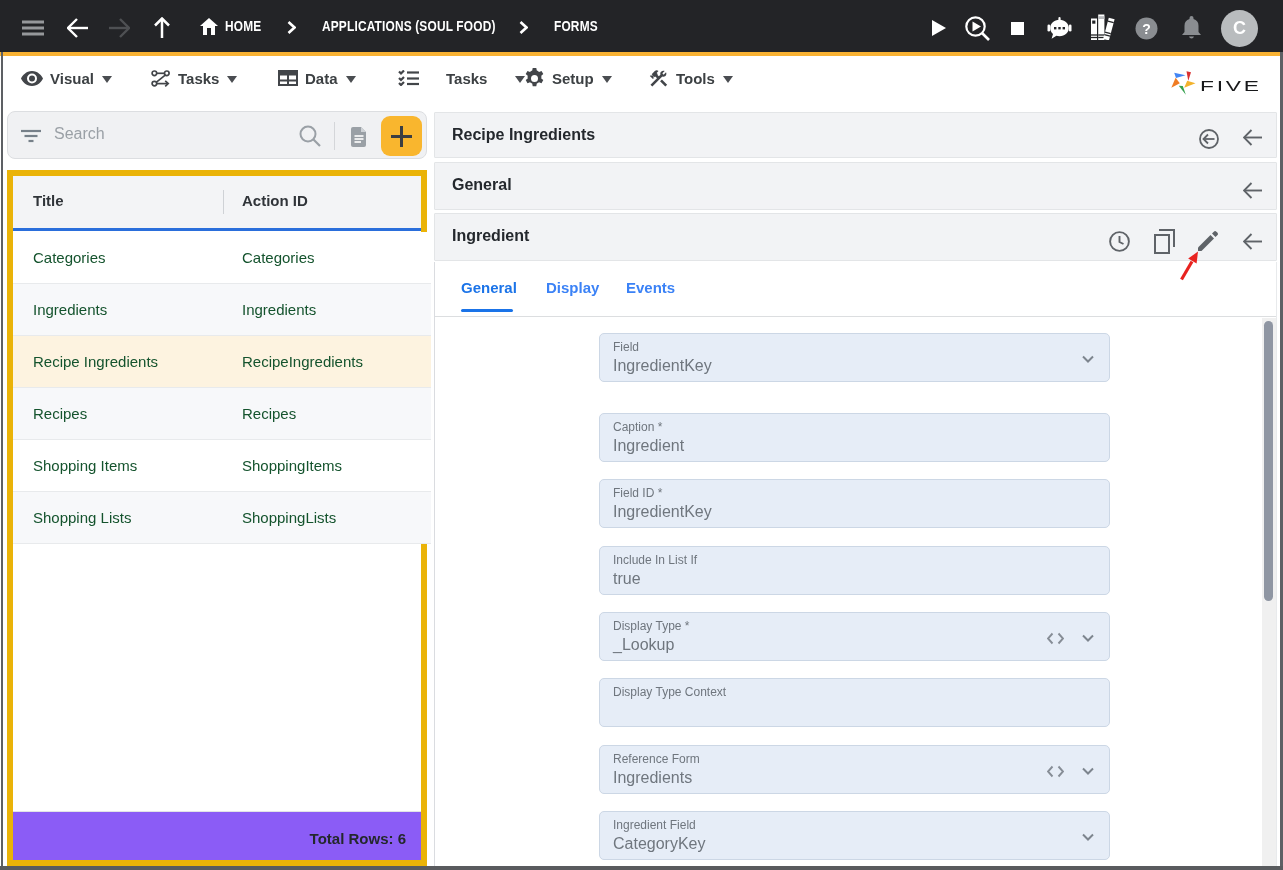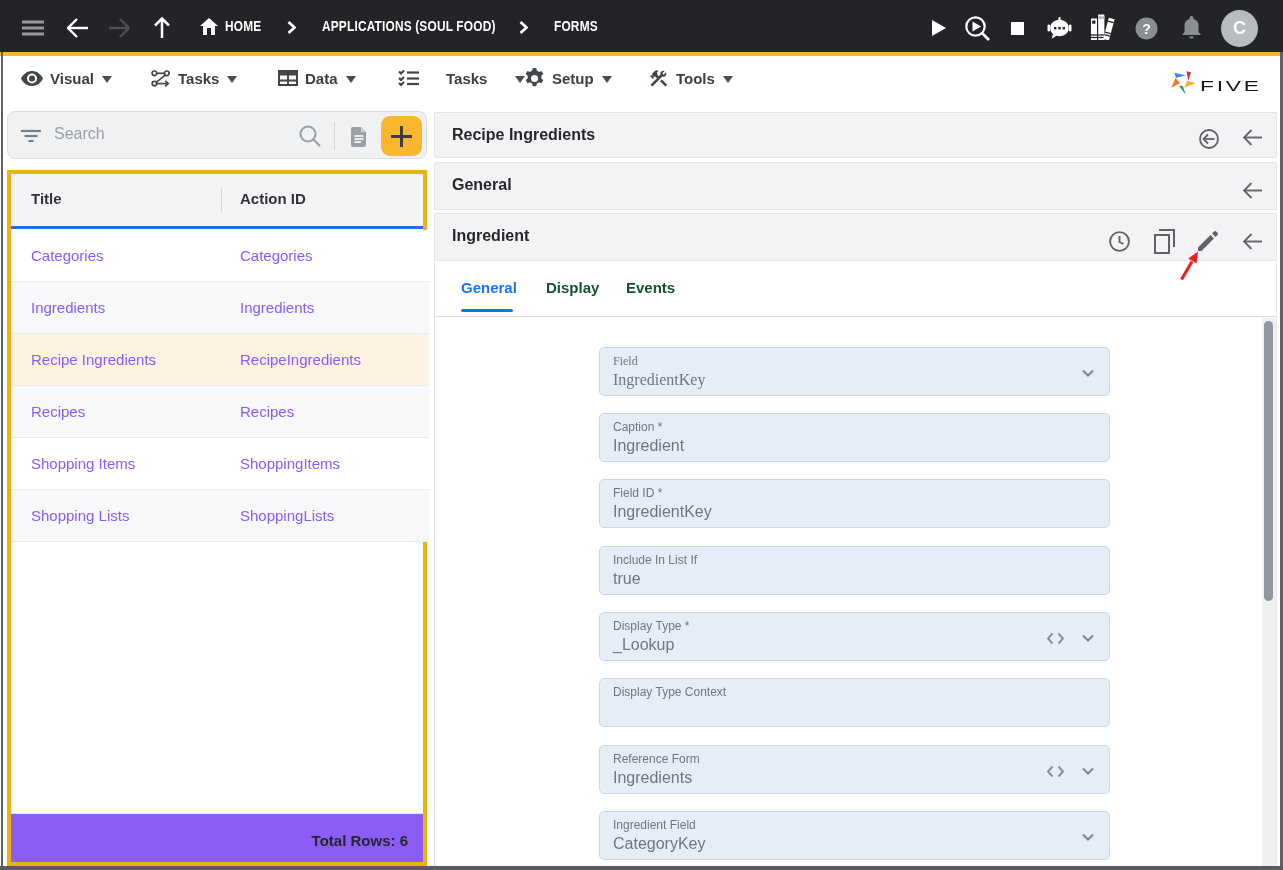--- a/index.html
+++ b/index.html
@@ -27,36 +27,36 @@
 
 
 #searchbox { position:absolute; left:7px; top:111px; width:420px; height:48px; background:#f0f1f3; border:1px solid #dcdee1; border-radius:8px; }
 #searchbox .ph { position:absolute; left:46px; top:13px; font-size:16px; color:#9aa0a6; }
 #plus { position:absolute; right:4px; top:4px; width:41px; height:40px; background:#f9b62e; border-radius:9px; }
 #plus:before, #plus:after { content:""; position:absolute; background:#3b3e42; }
 #plus:before { left:10px; top:18.5px; width:21px; height:3px; }
 #plus:after { left:19px; top:9.5px; width:3px; height:21px; }
 #vdiv { position:absolute; left:326px; top:10px; width:1px; height:28px; background:#d4d6d9; }
 
-#lefttable { position:absolute; left:7px; top:170px; width:420px; height:696px; background:#fff; border:4px solid #eab308; }
+#lefttable { position:absolute; left:7px; top:170px; width:420px; height:696px; background:#fff; border:6px solid #eab308; }
 #lthead { position:absolute; left:0; top:0; width:100%; height:55px; background:#f3f4f6; border-bottom:3px solid #2a6edb; }
 #lthead .h { position:absolute; top:0; line-height:50px; font-weight:bold; font-size:15px; color:#303439; }
 #lthead .cdiv { position:absolute; left:210px; top:14px; width:1px; height:24px; background:#cfd2d6; }
-.lrow { position:absolute; left:0; width:418px; height:52px; border-bottom:1px solid #e8eaec; font-size:15px; color:#8b5cf6; }
+.lrow { position:absolute; left:0; width:418px; height:52px; border-bottom:1px solid #e8eaec; font-size:15px; color:#14532d; }
 .lrow span { position:absolute; top:0; line-height:51px; }
 .c1 { left:20px; } .c2 { left:229px; }
 #ltfoot { position:absolute; left:0; bottom:0; width:100%; height:49px; background:#8b5cf6; border-top:1px solid #e2e4e6; }
 #ltfoot span { position:absolute; right:15px; top:5px; line-height:44px; font-weight:bold; font-size:15px; color:#24282c; }
 
 
 .rbar { position:absolute; left:434px; width:843px; height:46px; background:#f2f3f5; border:1px solid #e3e5e7; border-radius:1px; }
 .rbar .t { position:absolute; left:17px; top:0; line-height:44px; font-weight:bold; font-size:16px; color:#24282d; }
 .ricon { position:absolute; top:13px; }
 #tabs { position:absolute; left:434px; top:262px; width:843px; height:55px; background:#fff; border-bottom:1px solid #dcdee0; }
-.tab { position:absolute; top:0; line-height:52px; font-weight:bold; font-size:15px; color:#14532d; }
+.tab { position:absolute; top:0; line-height:52px; font-weight:bold; font-size:15px; color:#3b82f6; }
 #tab-active { color:#1a73e8; }
 #tabline { position:absolute; left:27px; top:47px; width:52px; height:3px; background:#1a73e8; border-radius:2px; }
 
 
 .fld { position:absolute; left:599px; width:511px; height:49px; background:#e6edf7; border:1px solid #ccd7e5; border-radius:5px; }
 .fld .lab { position:absolute; left:13px; top:6px; font-size:12px; color:#6f767e; }
 .fld .val { position:absolute; left:13px; top:23px; font-size:16px; color:#6f767e; }
 .chev { position:absolute; right:14px; top:18px; width:14px; height:14px; }
 .codeic { position:absolute; right:45px; top:19px; }
 
@@ -353,21 +353,21 @@
   <polygon points="20,2.5 18.6,14.6 10.2,9.6" fill="#e8221f"></polygon>
 </svg>
 
 <div id="tabs">
   <span class="tab" id="tab-active" style="left:27px;">General</span>
   <span class="tab" style="left:112px;">Display</span>
   <span class="tab" style="left:192px;text-align:center;">Events</span>
   <div id="tabline"></div>
 </div>
 
-<div class="fld" style="top:347px;font-family:Liberation Serif, serif;">
+<div class="fld" style="top:333px;">
   <span class="lab">Field</span>
     <span class="val">IngredientKey</span>
   <svg class="chev" viewBox="0 0 14 14">
       <polyline points="2,4.5 7,9.5 12,4.5" fill="none" stroke="#7d858e" stroke-width="2"></polyline>
     </svg>
 </div>
 <div class="fld" style="top:413px;">
   <span class="lab">Caption *</span>
     <span class="val">Ingredient</span>
 </div>

